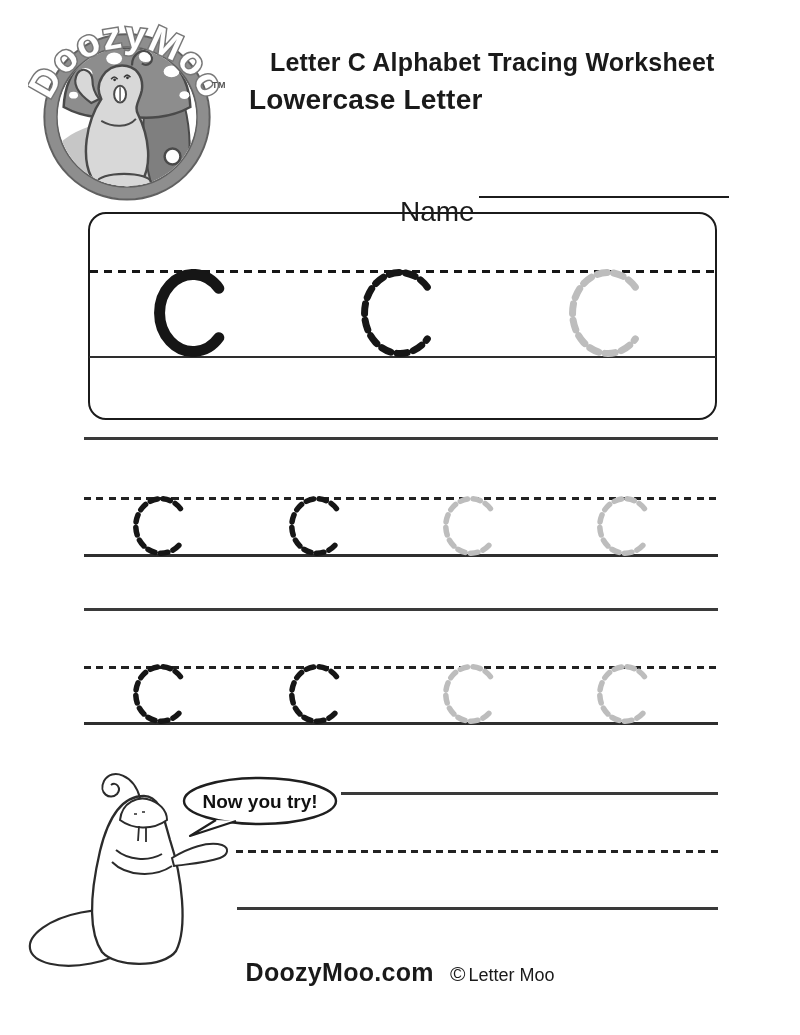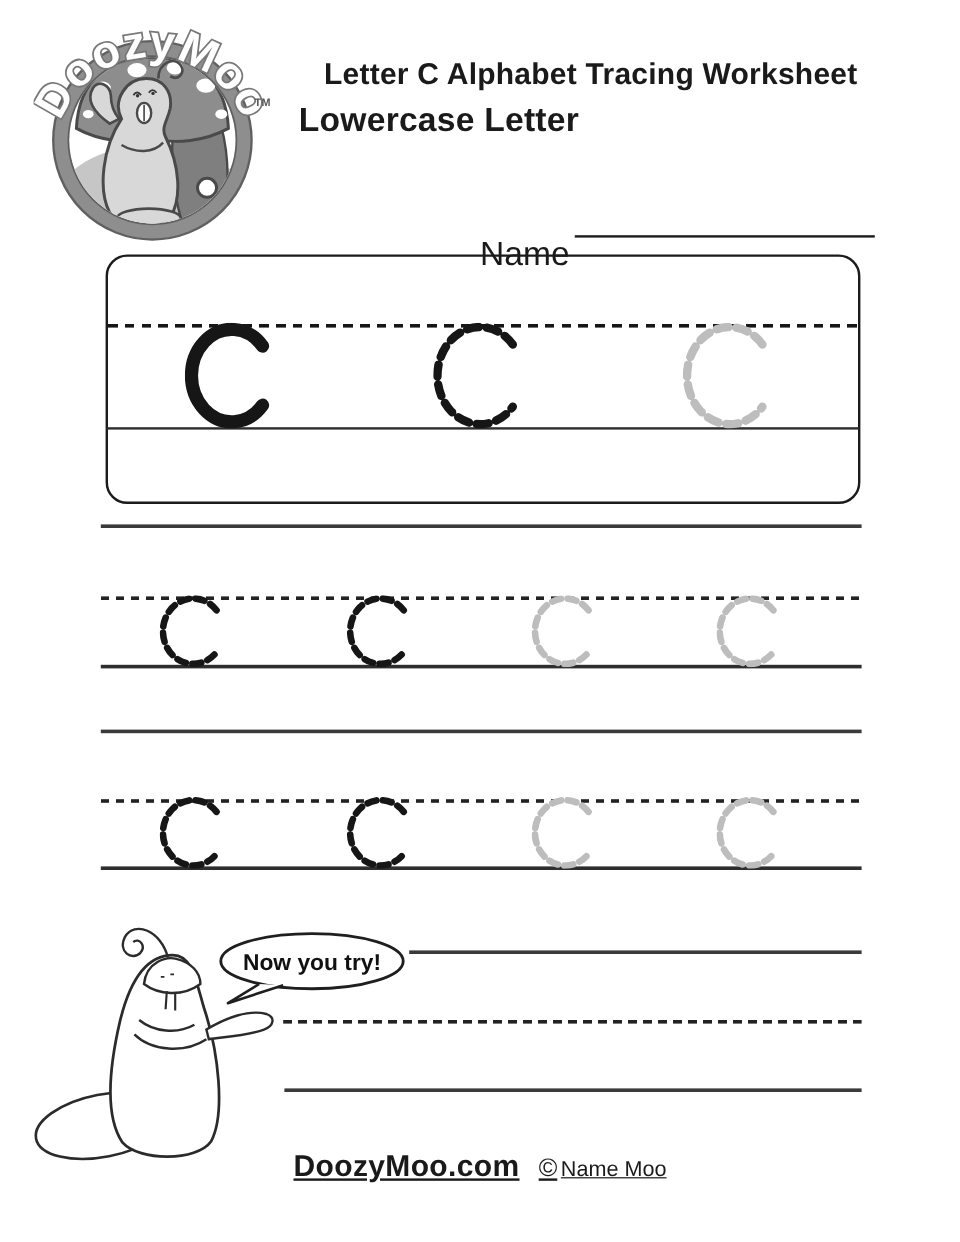--- a/index.html
+++ b/index.html
@@ -21,21 +21,21 @@
   .box-solid{position:absolute;left:89px;top:356px;width:627px;height:2px;background:#2e2e2e;}
   
   .h-solid{position:absolute;background:#3a3a3a;}
   .h-dash{position:absolute;height:2.5px;
     background:repeating-linear-gradient(90deg,#222 0 7px,transparent 7px 12.5px);}
   .letter-slot{position:absolute;display:block;line-height:0;}
   
   .bubble{position:absolute;left:180px;top:776px;width:160px;height:64px;}
   .mascot{position:absolute;left:22px;top:756px;width:220px;height:215px;}
   
-  .footer{position:absolute;left:0;top:958px;width:800px;display:flex;justify-content:center;align-items:baseline;gap:16px;text-decoration:underline;}
+  .footer{position:absolute;left:0;top:958px;width:800px;display:flex;justify-content:center;align-items:baseline;gap:16px;}
   .site{font-size:25px;font-weight:bold;letter-spacing:0.3px;}
   .copy{font-size:18px;color:#1a1a1a;display:inline-flex;align-items:baseline;gap:3px;}
   .copy .sym{font-size:21px;}
   svg text{font-family:"Liberation Sans",sans-serif;}
 </style>
 </head>
 <body>
 
 <div class="page">
 
@@ -160,17 +160,17 @@
       <ellipse cx="80" cy="25" rx="76" ry="23" fill="#ffffff" stroke="#1f1f1f" stroke-width="2.4"></ellipse>
       <path d="M 36,44 L 10,60 L 56,45" fill="#ffffff" stroke="#1f1f1f" stroke-width="2.2" stroke-linejoin="round"></path>
       <text x="80" y="32" text-anchor="middle" font-size="19" font-weight="bold" fill="#111">Now you try!</text>
     </svg>
   </div>
 
   <div class="footer">
     <span class="site">DoozyMoo.com</span>
     <span class="copy">
       <span class="sym">©</span>
-      <span>Name Moo</span>
+      <span>Letter Moo</span>
     </span>
   </div>
 
 </div>
 
 </body></html>

